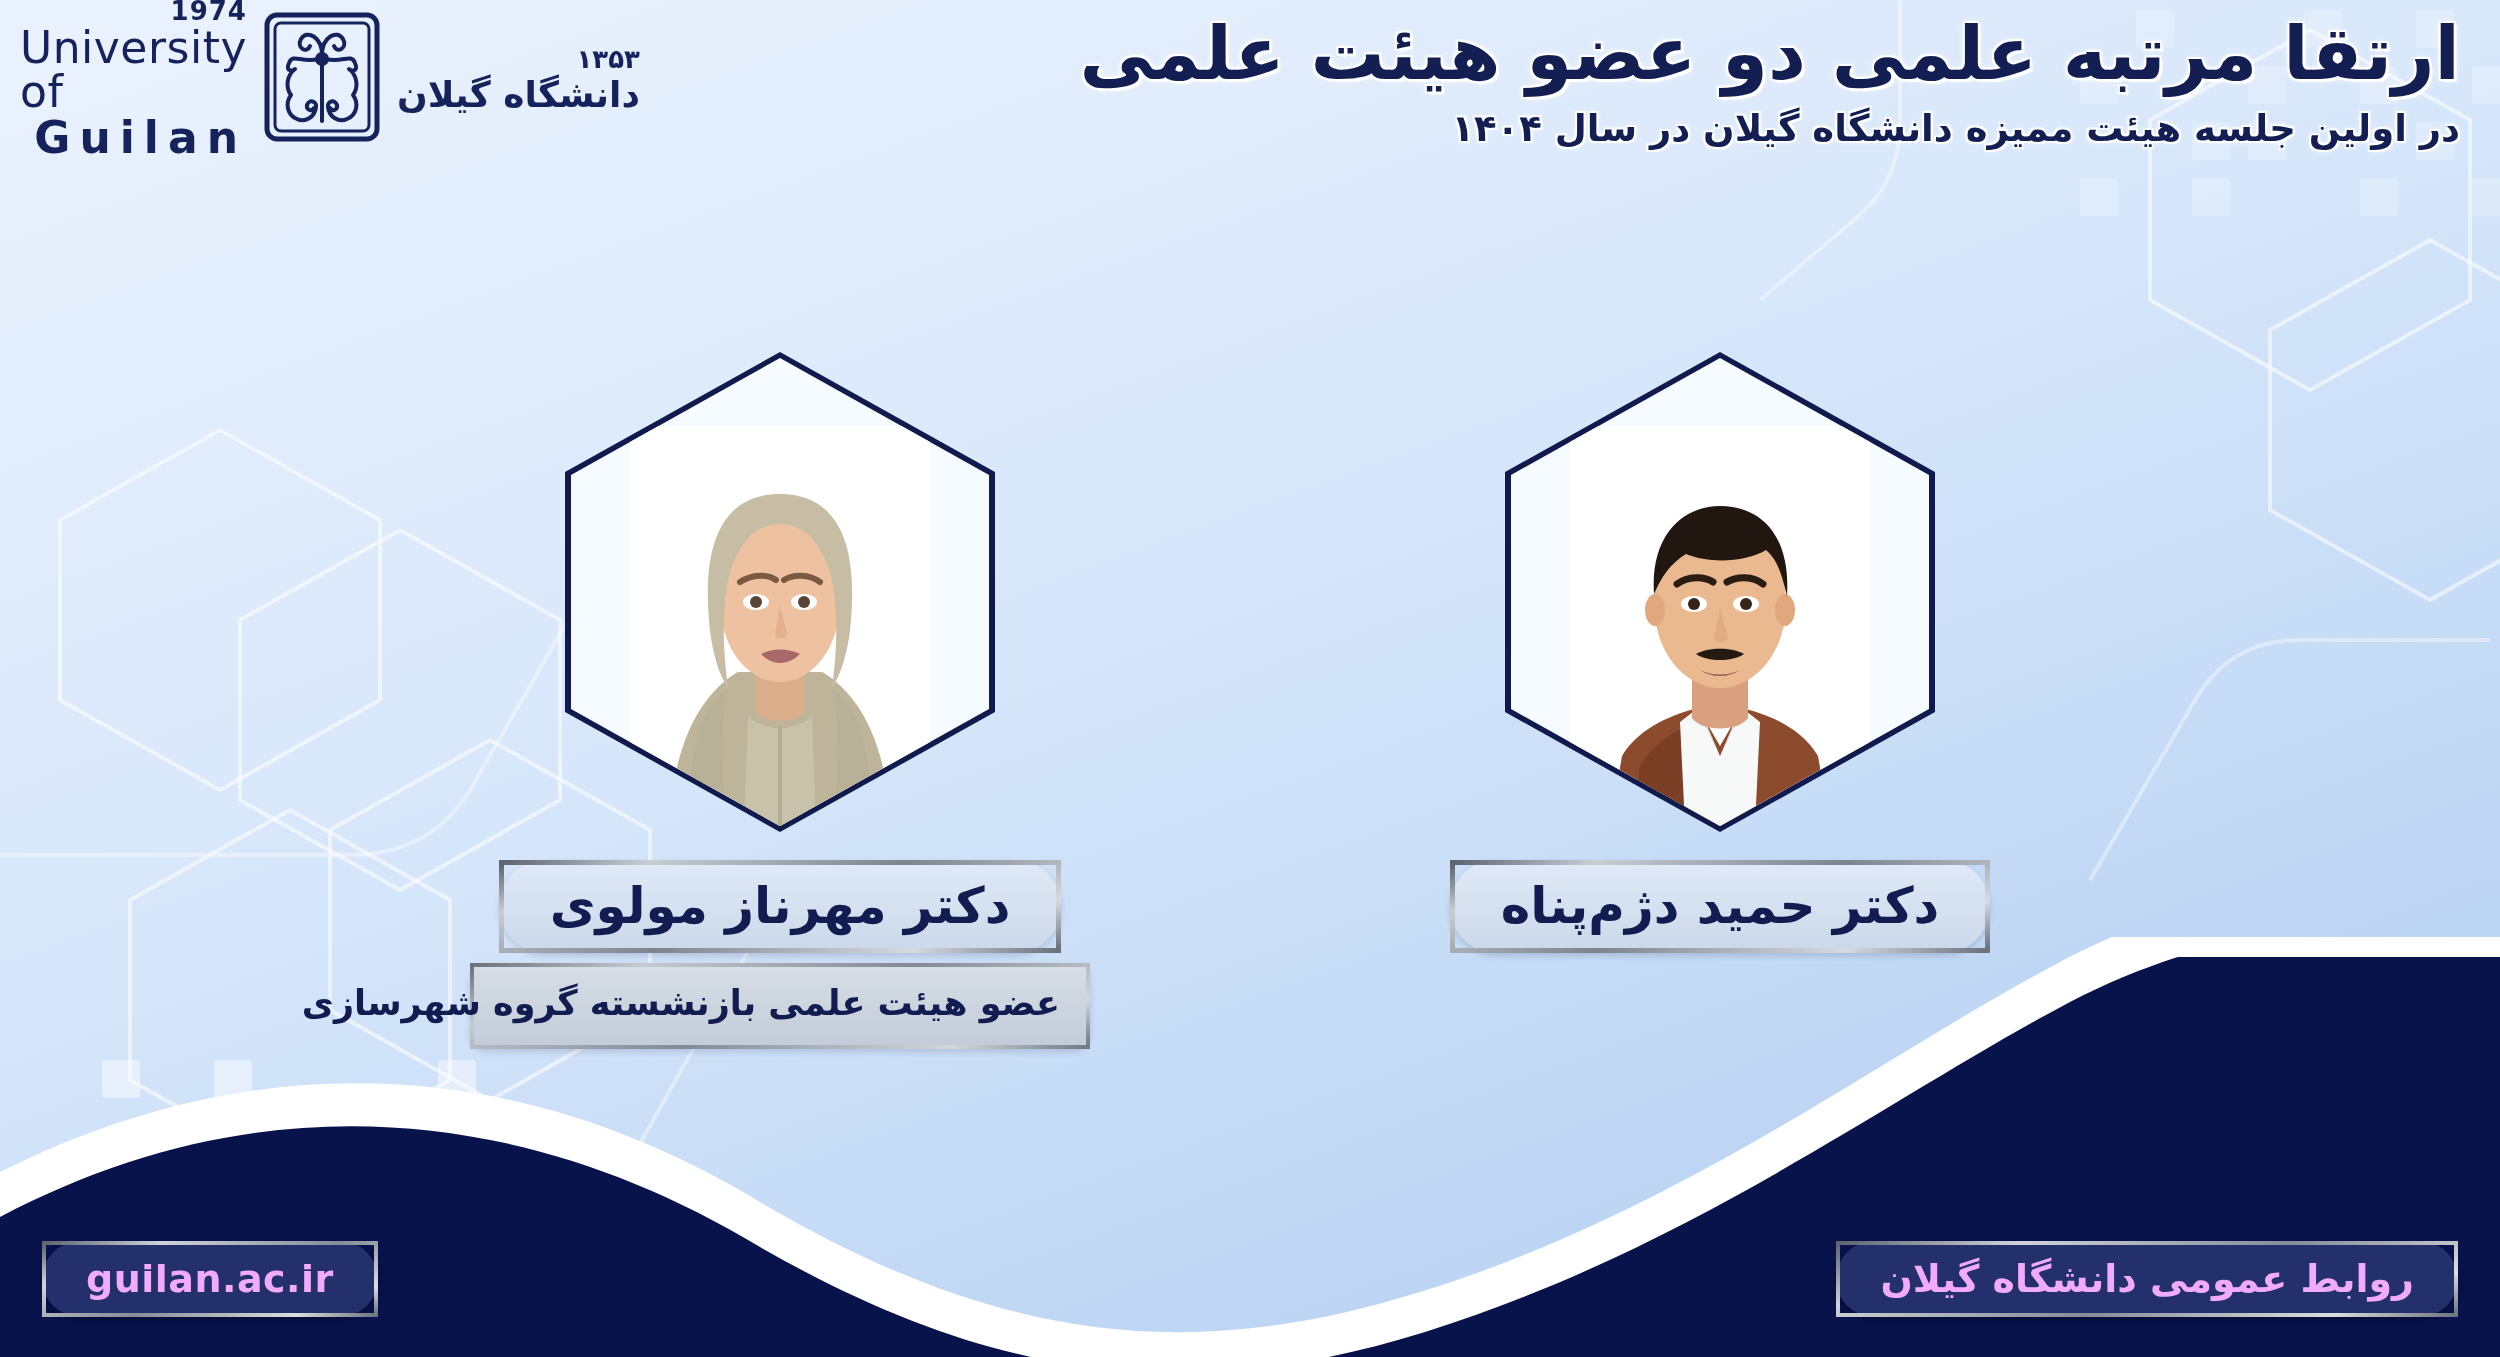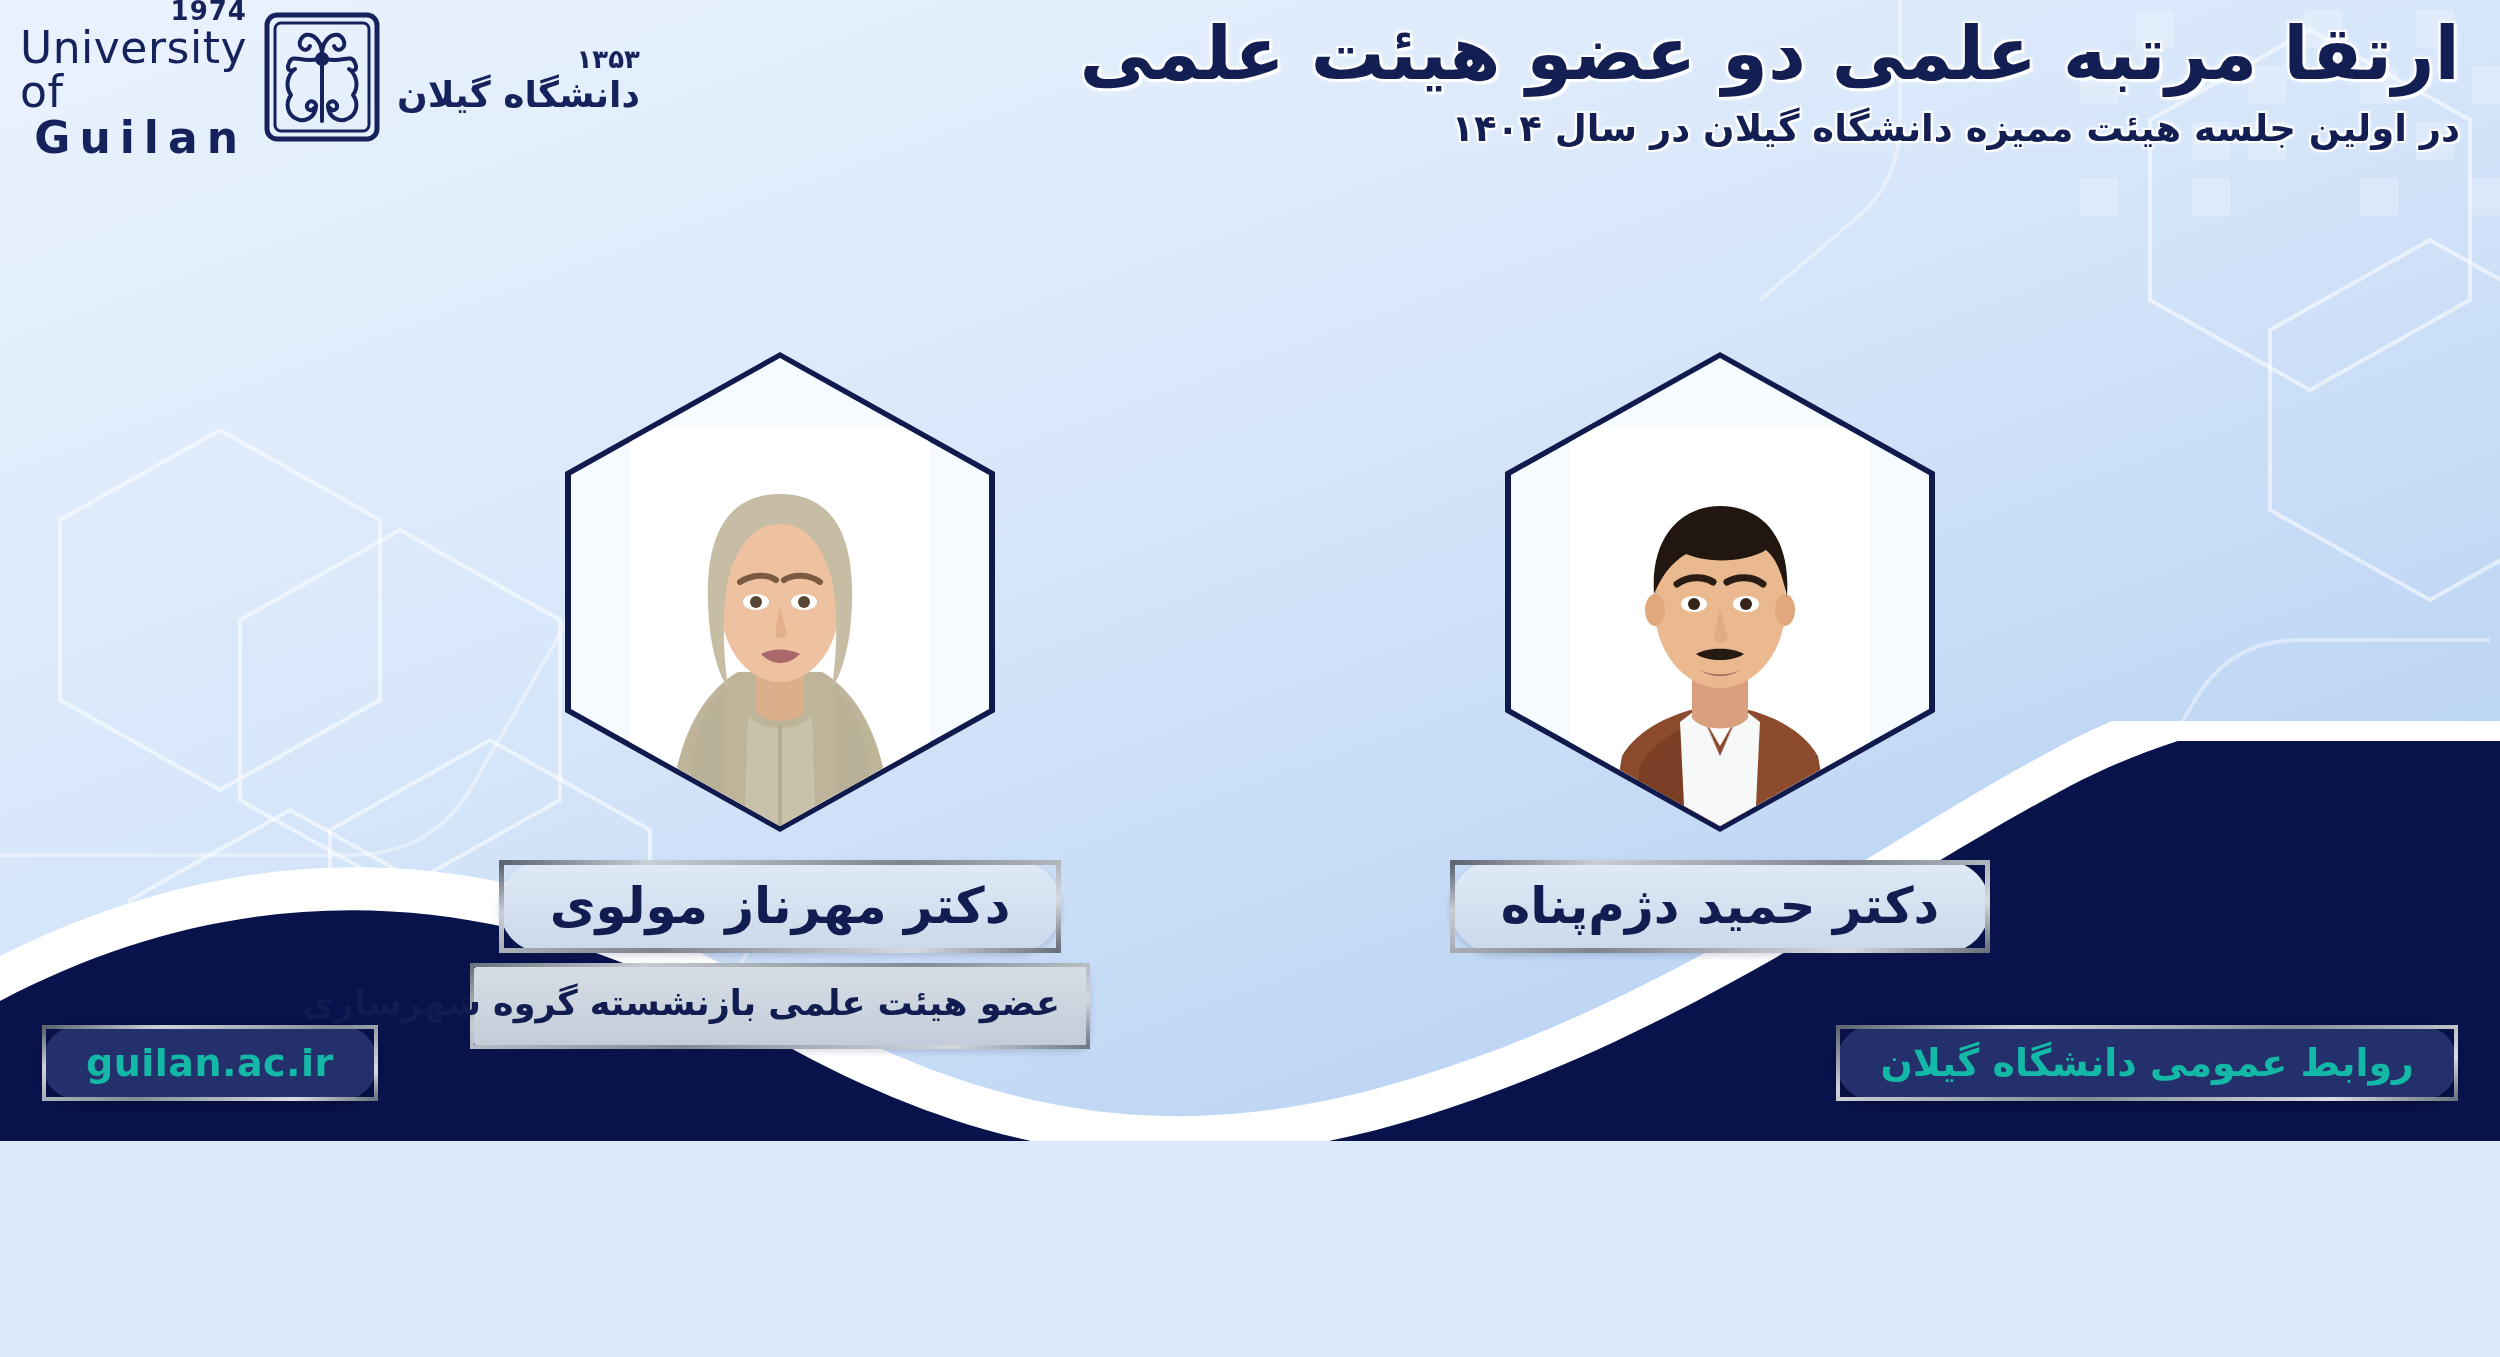--- a/index.html
+++ b/index.html
@@ -3,21 +3,21 @@
 <meta charset="utf-8">
 <title>University of Guilan Announcement</title>
 <style>
   html,body{margin:0;padding:0;}
   body{
     width:2500px;height:1357px;overflow:hidden;
     font-family:"DejaVu Sans","Liberation Sans",sans-serif;
     background:#dce9fa;
   }
   .poster{
-    position:relative;width:2500px;height:1141px;overflow:hidden;
+    position:relative;width:2500px;height:1357px;overflow:hidden;
     background:linear-gradient(160deg,#eaf2fd 0%,#e3eefc 18%,#d6e6fa 45%,#bed6f4 78%,#b5d0f2 100%);
   }
 
   
   .bg-layer{position:absolute;inset:0;pointer-events:none;}
   .sq-grid{position:absolute;display:grid;gap:18px;}
   .sq-grid i{display:block;width:38px;height:38px;background:rgba(255,255,255,.45);border-radius:3px;}
   .sq-grid i.off{background:transparent;}
 
   .wave-white{
@@ -112,21 +112,21 @@
   .footer-pill{
     position:absolute;bottom:40px;
     padding:12px 40px;border-radius:44px;
     background:#24306b;
     border:4px solid;
     border-image:linear-gradient(160deg,#5d646f 0%,#cfd3d9 22%,#868d97 55%,#dadde2 85%,#6d747e 100%) 1;
     box-shadow:0 3px 8px rgba(0,0,0,.3);
   }
   .footer-left{left:42px;}
   .footer-right{right:42px;}
-  .footer-pill .txt{color:#14b8a6;font-weight:bold;}
+  .footer-pill .txt{color:#f0abfc;font-weight:bold;}
   .footer-left .txt{font-size:38px;letter-spacing:.5px;direction:ltr;}
   .footer-right .txt{font-size:38px;direction:rtl;}
 </style>
 </head>
 <body>
 
 <div class="poster">
 
   <div class="bg-layer">
 

